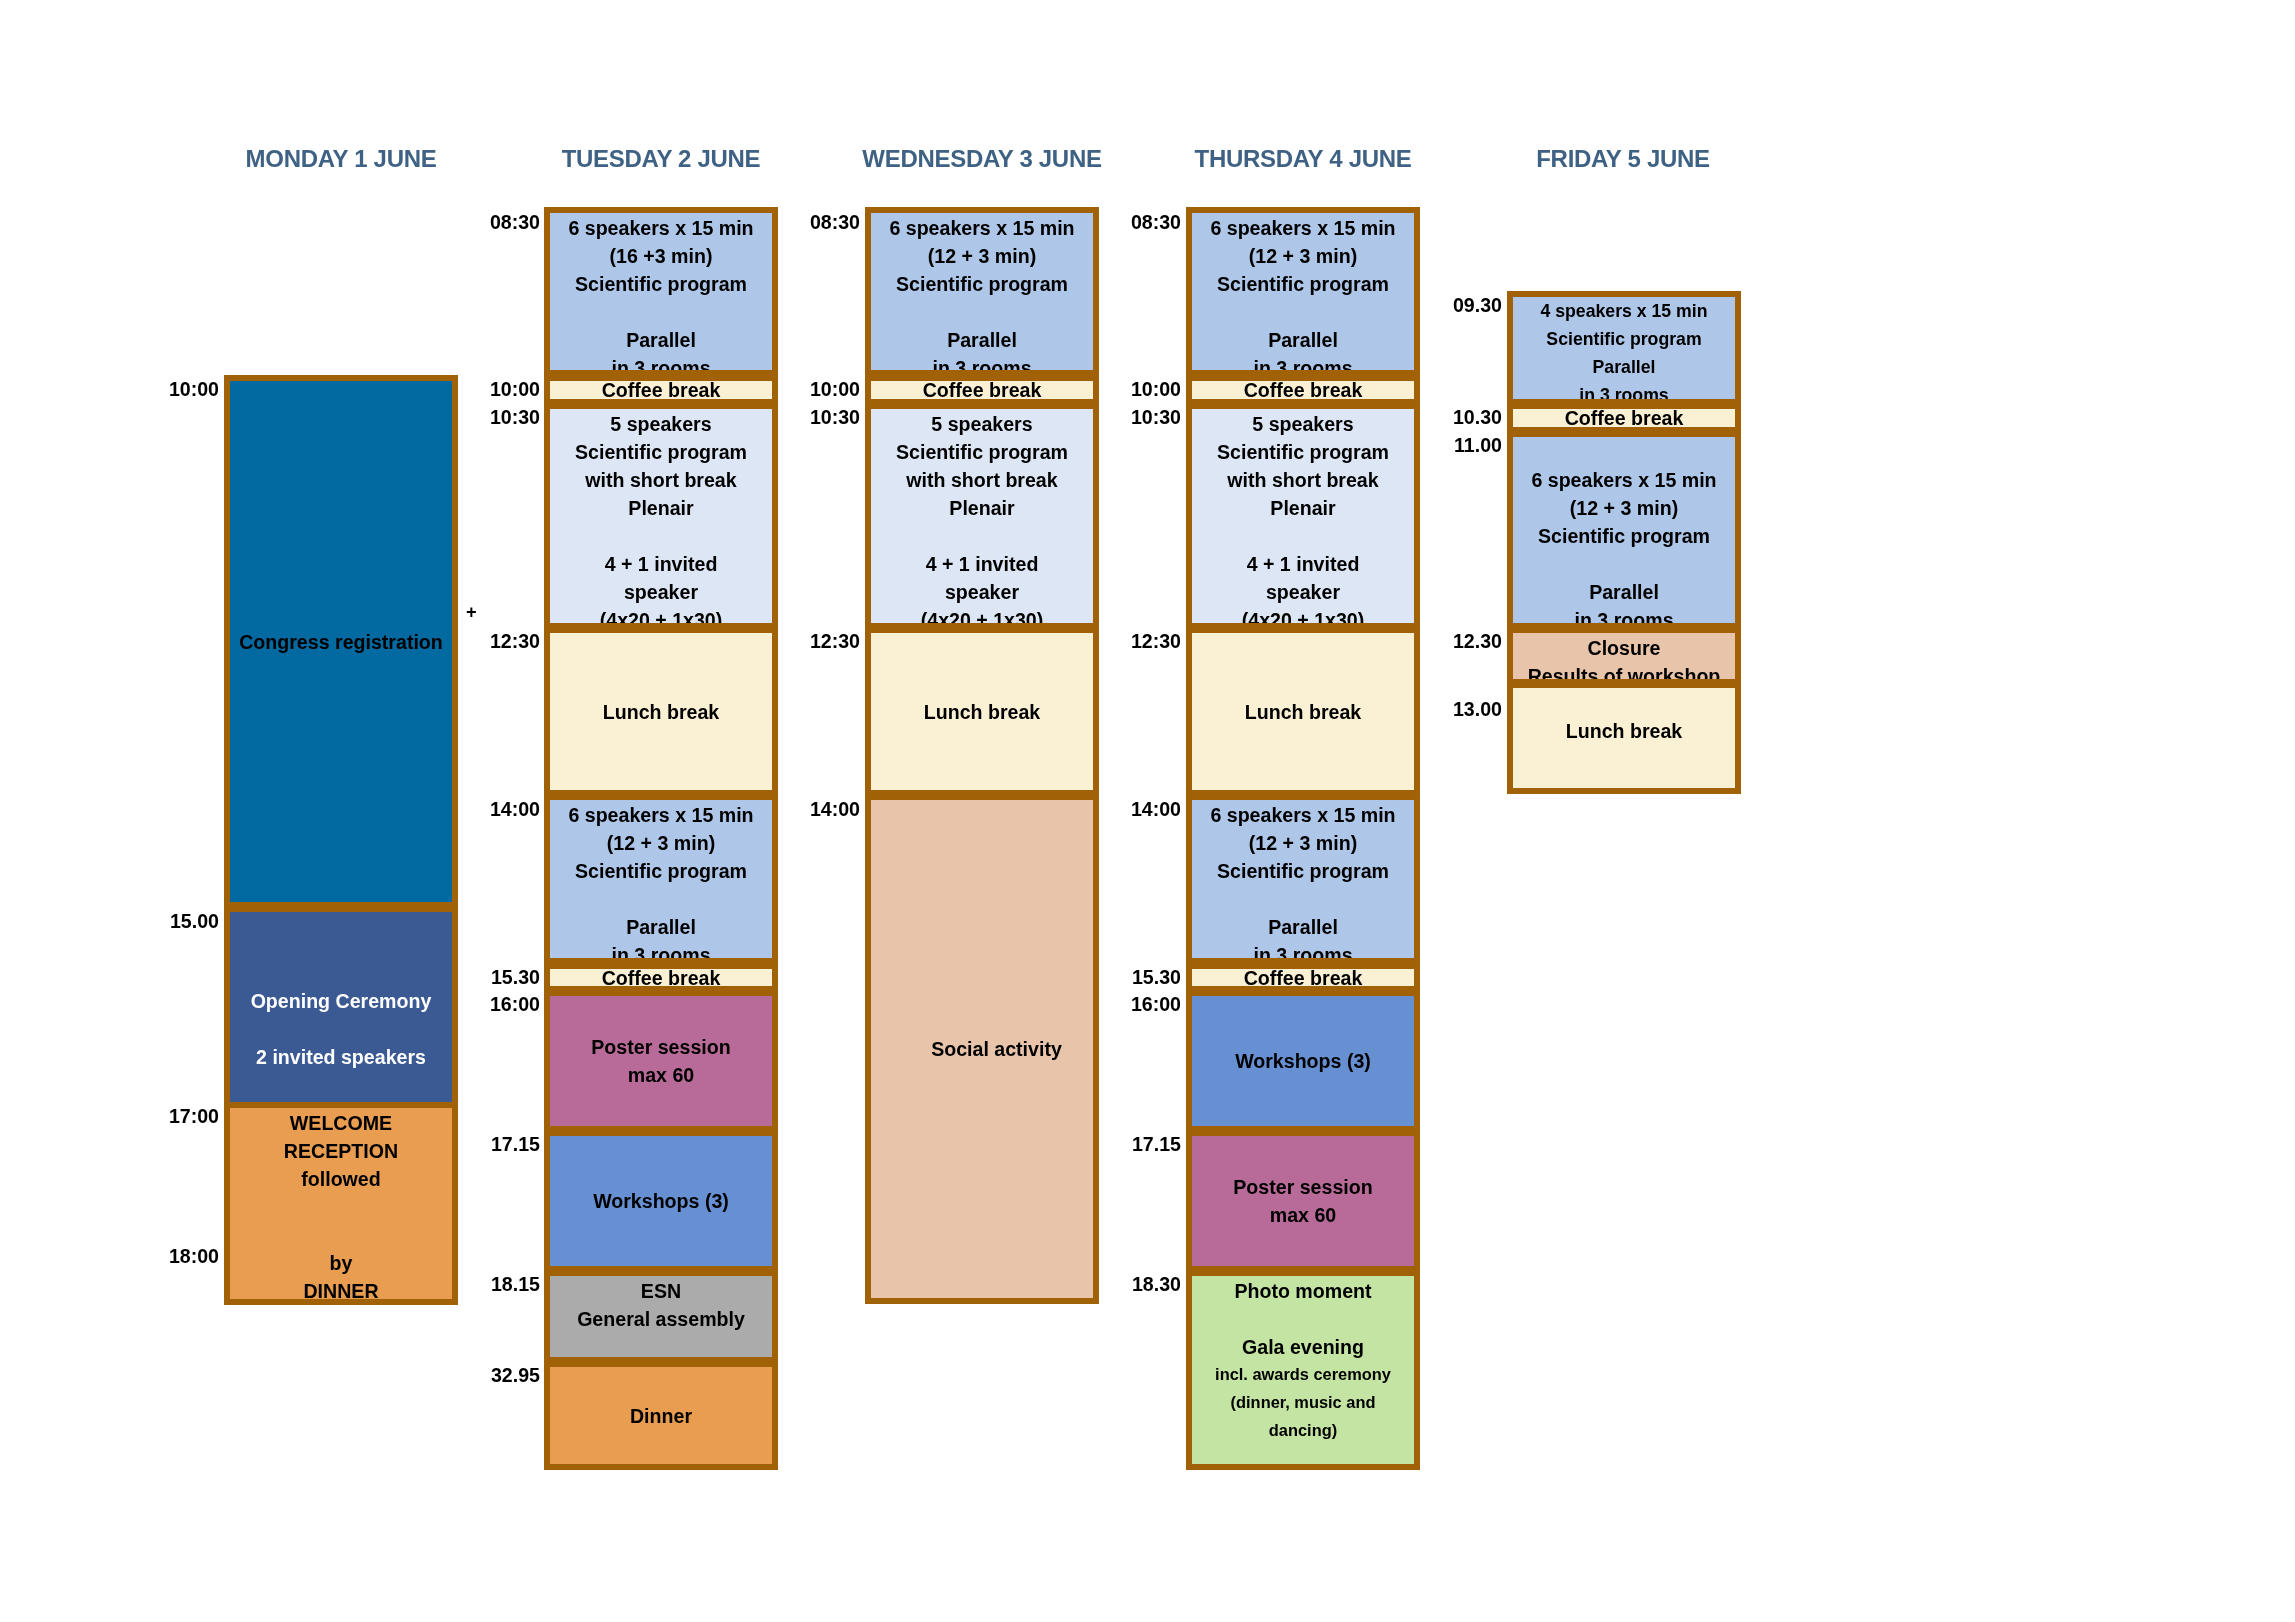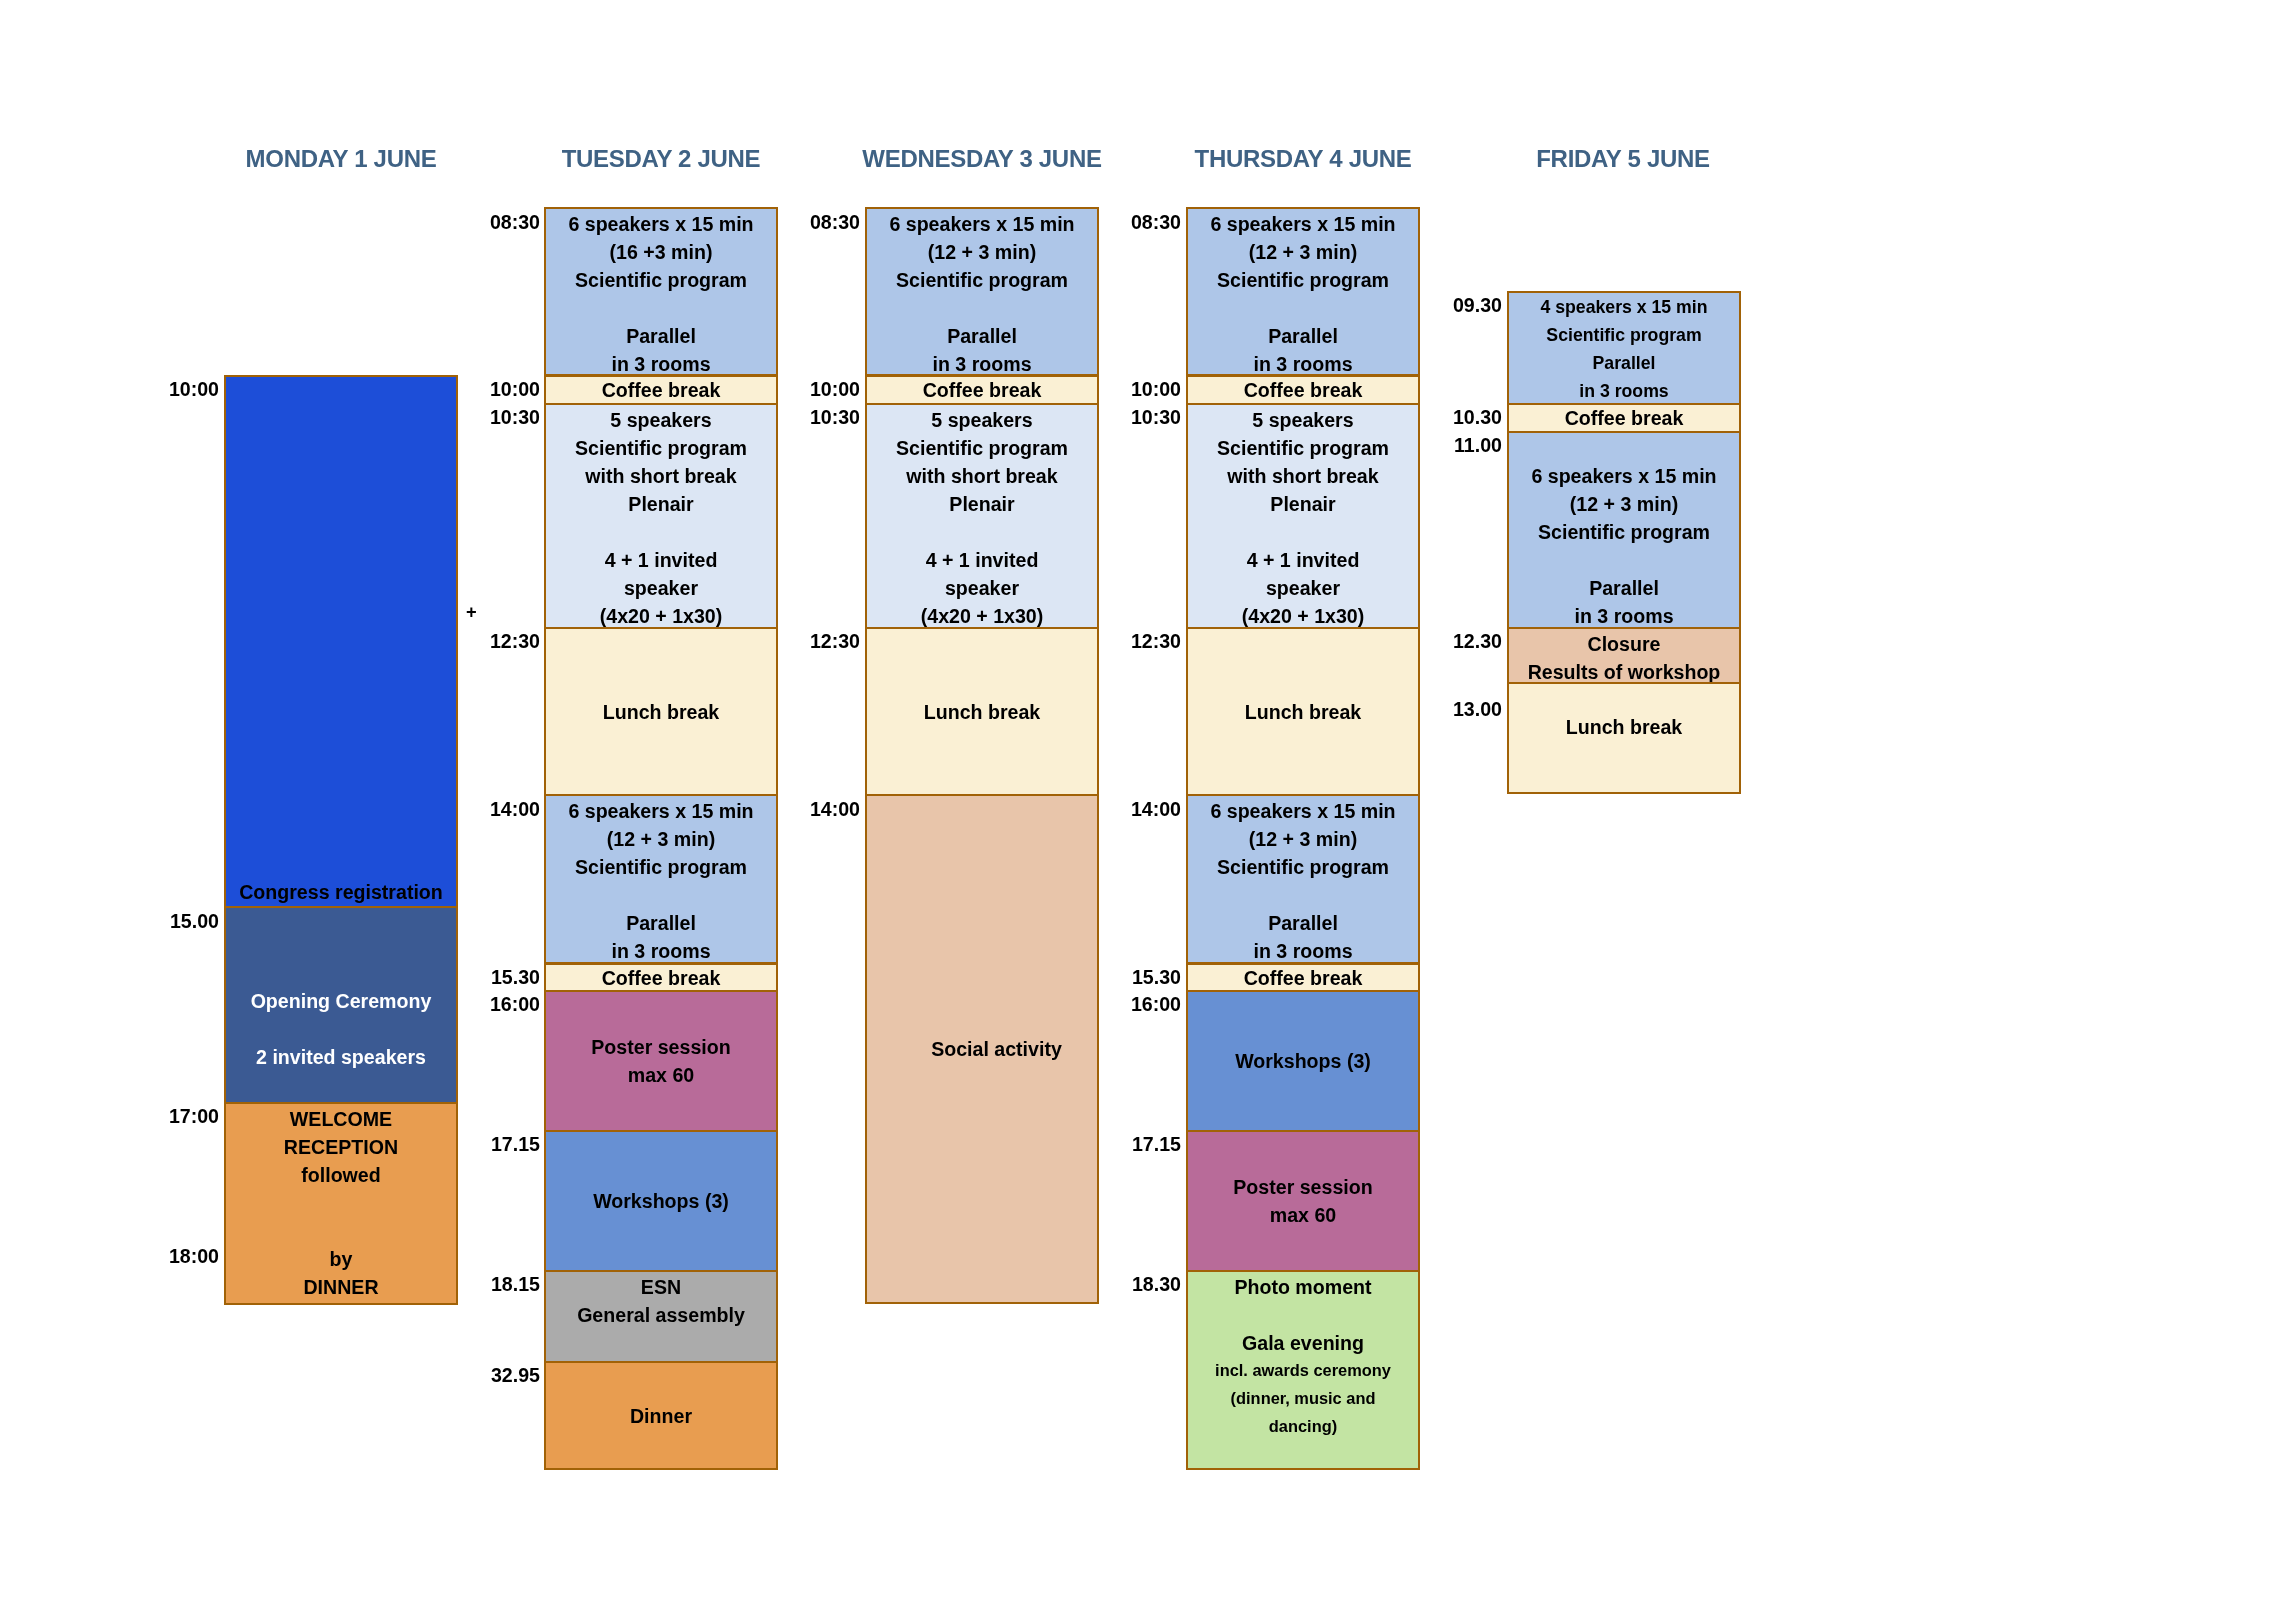--- a/index.html
+++ b/index.html
@@ -1,40 +1,40 @@
 <!DOCTYPE html>
 <html style="font-size:10.5px"><head>
 <meta charset="utf-8">
 <style>
   html, body { margin:0; padding:0; background:#ffffff; }
   body { width:2295px; height:1622px; position:relative; overflow:hidden;
          font-family:"Liberation Sans","DejaVu Sans",sans-serif; color:#000; }
   .day-header { position:absolute; top:145px; width:340px; text-align:center;
          font-weight:bold; font-size:24px; color:#3F6284; letter-spacing:-0.3px; }
   .block { position:absolute; left:0; width:234px; box-sizing:border-box;
-         border:2px solid #a16207; display:flex; flex-direction:column;
+         border:6px solid #a16207; display:flex; flex-direction:column;
          align-items:center; justify-content:center; text-align:center;
          font-weight:bold; font-size:19.6px; line-height:28px; overflow:hidden; }
   .block.top { justify-content:flex-start; padding-top:1.3px; }
   .block .line { white-space:pre; min-height:28px; }
   .block .small { font-size:16.4px; line-height:27px; }
   .time { position:absolute; width:79px; text-align:right; font-weight:bold; font-size:19.6px; line-height:23.6px; }
   .plus { position:absolute; font-weight:bold; font-size:18.3px; }
 </style>
 </head>
 <body>
 
 <div class="day-header" style="left:171px">MONDAY 1 JUNE</div>
 <div class="day-header" style="left:491px">TUESDAY 2 JUNE</div>
 <div class="day-header" style="left:812px">WEDNESDAY 3 JUNE</div>
 <div class="day-header" style="left:1133px">THURSDAY 4 JUNE</div>
 <div class="day-header" style="left:1453px">FRIDAY 5 JUNE</div>
 
 <div id="schedule">
-    <div class="block" style="left: 224px; top: 375px; height: 533px; background: #1d4ed8; justify-content: flex-end;">
+    <div class="block" style="left: 224px; top: 375px; height: 533px; background: #0369a1;">
       <div class="line">Congress registration</div>
     </div>
     <div class="block" style="left: 224px; top: 906px; height: 246px; background: rgb(59, 90, 147); color: rgb(255, 255, 255);">
       <div class="line">Opening Ceremony</div>
       <div class="line"></div>
       <div class="line">2 invited speakers</div>
     </div>
     <div class="block top" style="left: 224px; top: 1102px; height: 203px; background: rgb(232, 157, 80);">
       <div class="line">WELCOME</div>
       <div class="line">RECEPTION</div>

